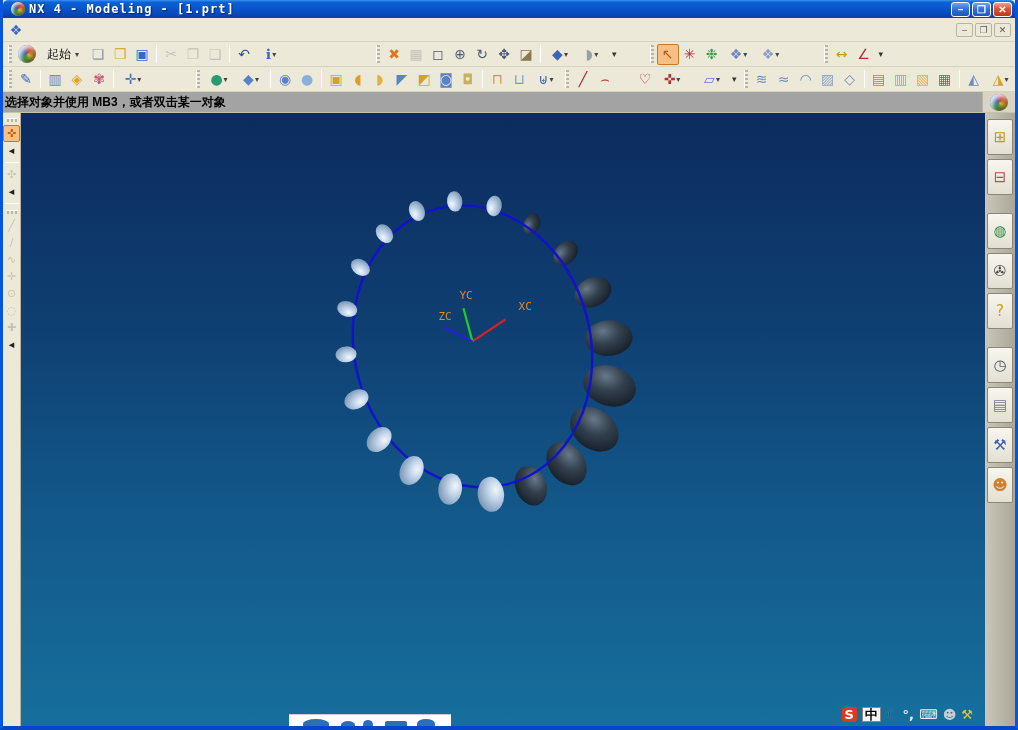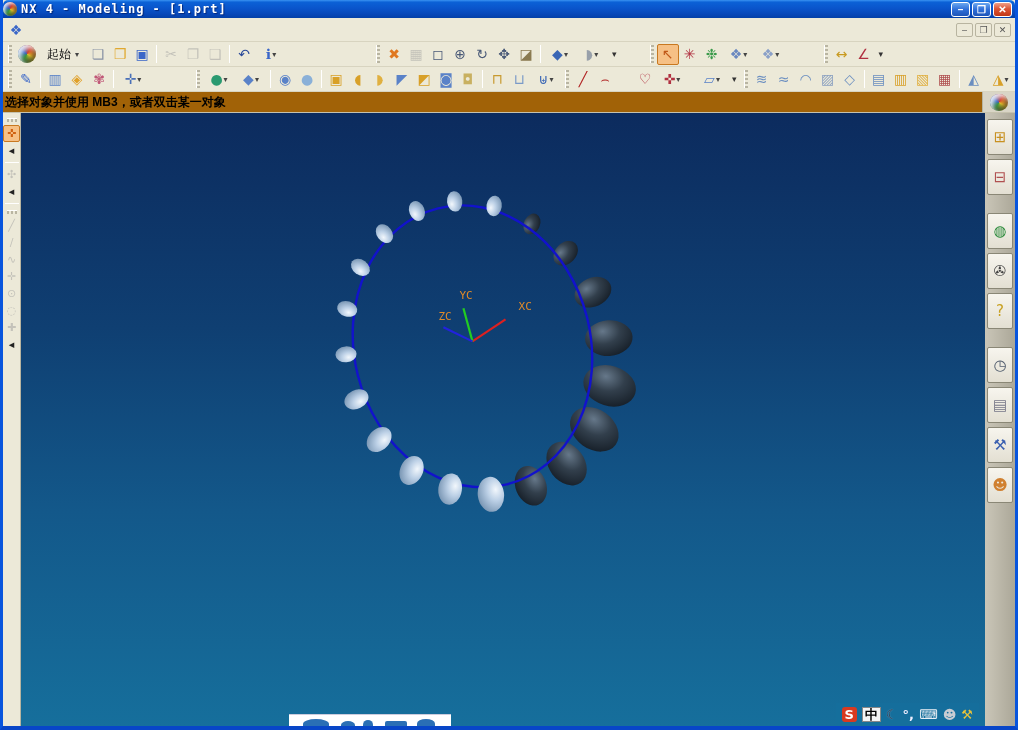--- a/index.html
+++ b/index.html
@@ -1,21 +1,21 @@
 <!DOCTYPE html>
 <html><head>
 <meta charset="utf-8">
 <style>
   * { margin:0; padding:0; box-sizing:border-box; }
   html,body { width:1018px; height:730px; overflow:hidden; font-family:"Liberation Sans", sans-serif; }
   #win { position:relative; width:1018px; height:730px; background:#ece9d8;
          border-left:3px solid #0855dd; border-right:3px solid #0855dd; border-bottom:4px solid #0846c8;
          display:flex; flex-direction:column; }
   
-  #titlebar { height:18px; flex:0 0 18px; display:flex; align-items:center; padding:0 3px 0 0;
+  #titlebar { height:18px; flex:0 0 18px; display:flex; align-items:center; padding:0 3px 0 8px;
     background:linear-gradient(180deg,#3a93f2 0%,#0b61d6 12%,#0a55cc 45%,#0747b8 80%,#0340a8 100%);
     border-radius:5px 5px 0 0; }
   #titlebar .ttl { color:#fff; font-weight:bold; font-size:12px; letter-spacing:1px;
     text-shadow:1px 1px 1px #02277a; flex:1; font-family:"DejaVu Sans Mono", monospace; white-space:nowrap; overflow:hidden;}
   .winbtn { width:19px; height:15px; margin-left:2px; border-radius:3px; border:1px solid #fff;
     color:#fff; font-size:10px; line-height:13px; text-align:center; font-weight:bold;
     background:linear-gradient(180deg,#6aa7f0,#2f6fd8 50%,#1e55b8); cursor:default;}
   .winbtn.close { background:linear-gradient(180deg,#f0a088,#dd5535 45%,#c03818); }
   .app-ball { width:14px; height:14px; border-radius:50%; margin-right:4px; flex:0 0 14px;
     background:conic-gradient(from 30deg,#d43a2a,#e8c22a,#3a9a3a,#2a5ac8,#d43a2a);
@@ -43,21 +43,21 @@
   .tbi.wdd { width:32px; }
   .dd { font-size:8px; color:#444; margin-left:1px; font-family:"DejaVu Sans", sans-serif;}
   .ddonly { font-size:9px; color:#333; padding:0 4px; cursor:default;}
   .tbtn { display:flex; align-items:center; font-size:12px; color:#111; padding:2px 7px; border:1px solid transparent;
     border-radius:2px; cursor:default; white-space:nowrap;}
   .tbtn .dd { margin-left:4px; }
   .ball { width:18px; height:18px; border-radius:50%; margin:0 3px; flex:0 0 18px; cursor:default;
     background:conic-gradient(from 30deg,#d43a2a,#e8c22a,#3a9a3a,#2a5ac8,#d43a2a);
     box-shadow:inset 3px 3px 4px rgba(255,255,255,.85), inset -2px -3px 4px rgba(0,0,30,.5); }
   
-  #promptrow { height:21px; flex:0 0 21px; display:flex; background:#a16207; border-bottom:1px solid #c6c2ae;}
+  #promptrow { height:21px; flex:0 0 21px; display:flex; background:#a3a3a3; border-bottom:1px solid #c6c2ae;}
   #prompt { flex:1; font-size:12px; font-weight:bold; color:#000; padding:2px 2px 0 2px; white-space:nowrap; overflow:hidden;}
   #prompt-logo-cell { flex:0 0 33px; background:#d9d5c6; display:flex; align-items:center; justify-content:center;
     border-left:1px solid #b8b4a0;}
   
   #main { flex:1; display:flex; min-height:0; position:relative;}
   #leftbar { flex:0 0 18px; background:#ece9d8; border-right:1px solid #b8b4a0; display:flex; flex-direction:column;
     align-items:center; padding-top:2px; }
   #leftbar .tbi { width:17px; height:17px; }
   #leftbar .tbi .g { font-size:11px; }
   #leftbar .grip { width:10px; height:4px; margin:3px 0; flex:0 0 4px;

